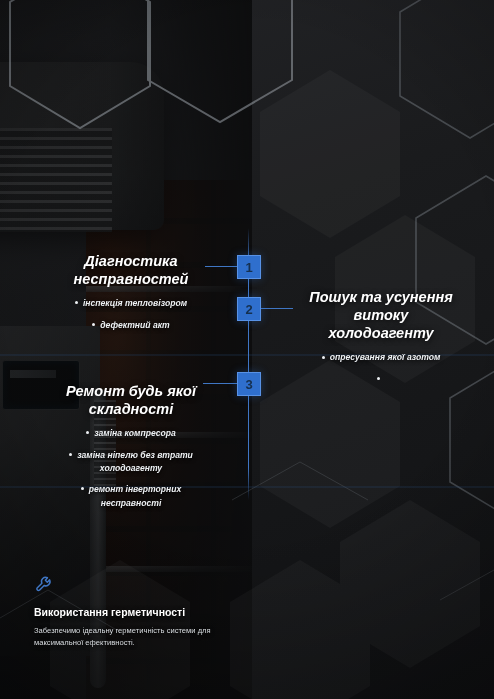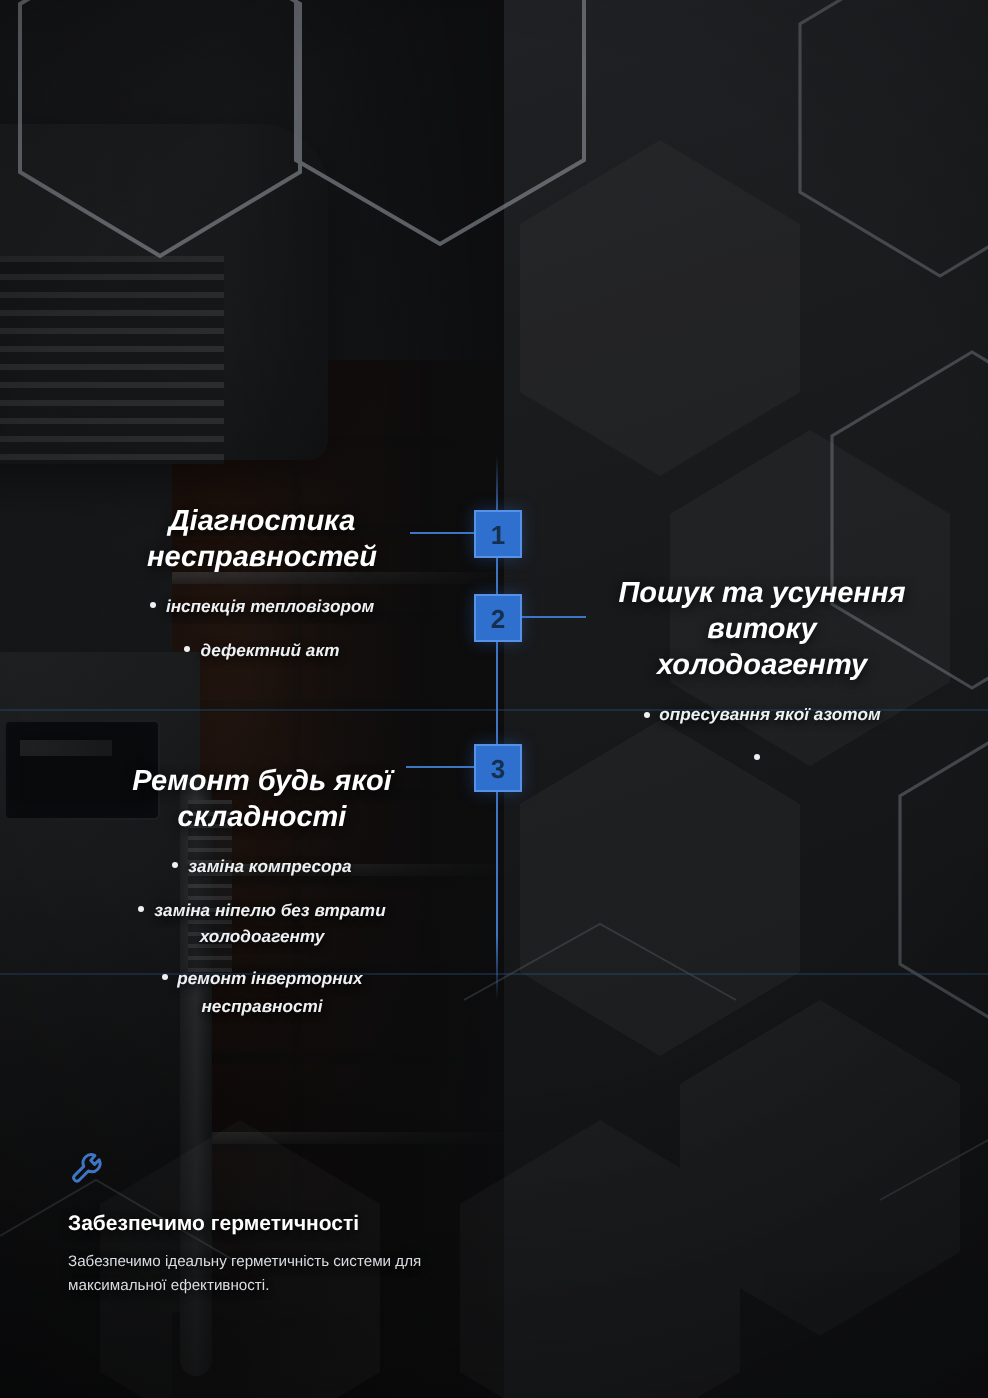--- a/index.html
+++ b/index.html
@@ -266,18 +266,18 @@
       <li><span class="dot"></span></li>
     </ul>
   </div>
 
   <div class="feature feat-left">
     <span class="ficon">
       <svg width="22" height="22" viewBox="0 0 24 24" fill="none" stroke="#3f76c4" stroke-width="1.6" stroke-linecap="round" stroke-linejoin="round">
         <path d="M14.7 6.3a4.5 4.5 0 0 0-6.1 5.9L3.4 17.4a1.8 1.8 0 0 0 2.5 2.5l5.2-5.2a4.5 4.5 0 0 0 5.9-6.1l-2.5 2.5-2.1-2.1 2.3-2.7z"></path>
       </svg>
     </span>
-    <h4>Забезпечимо герметичності</h4>
+    <h4>Використання герметичності</h4>
     <p>Забезпечимо ідеальну герметичність системи для максимальної ефективності.</p>
   </div>
 
 
 </div>
 
 </body></html>

